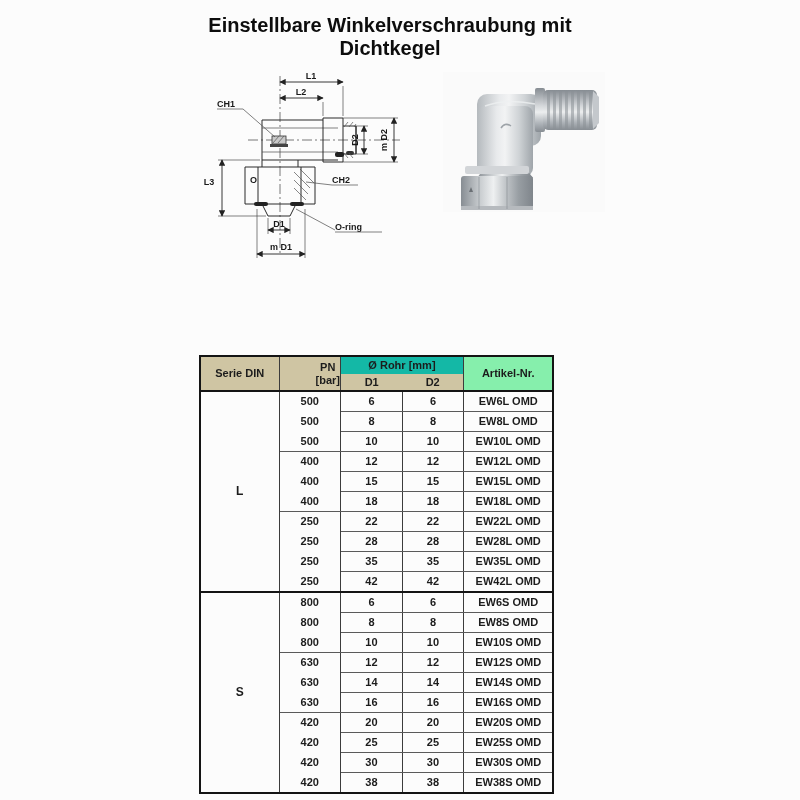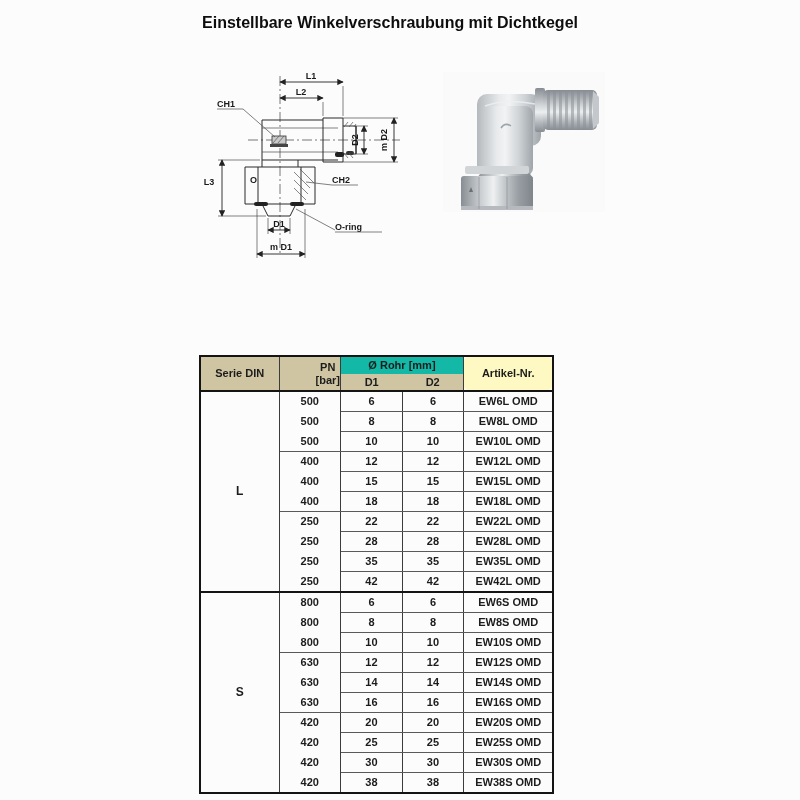--- a/index.html
+++ b/index.html
@@ -3,21 +3,21 @@
 <meta charset="utf-8">
 <style>
   html,body { margin:0; padding:0; }
   .page {
     position:relative; width:800px; height:800px;
     background:#fcfcfc; overflow:hidden;
     font-family:"Liberation Sans", sans-serif;
   }
   .title {
     position:absolute; left:188px; top:14px; width:404px;
-    text-align:center; font-size:16px; font-weight:bold; color:#0d0d0d;
+    text-align:center; font-size:20px; font-weight:bold; color:#0d0d0d;
   }
   .drawing-svg { position:absolute; left:188px; top:52px; }
   .photo-svg   { position:absolute; left:443px; top:72px; }
 
   
   .spec-table {
     position:absolute; left:199px; top:355px;
     border-collapse:collapse; table-layout:fixed;
     font-size:11px; font-weight:bold; color:#1c1c1c;
     border:2px solid #141414;
@@ -189,21 +189,21 @@
         <col style="width:90px">
     </colgroup>
     <thead>
       <tr>
         <th rowspan="2" style="background: rgb(207, 197, 163);">Serie DIN</th>
         <th rowspan="2" style="background: rgb(207, 197, 163); padding-left: 36px;">
           <span style="display:block">PN</span>
           <span style="display:block">[bar]</span>
         </th>
         <th colspan="2" class="th-rohr" style="background: #14b8a6;">Ø Rohr [mm]</th>
-        <th rowspan="2" style="background: #fef9c3; border-radius: 8px;">Artikel-Nr.</th>
+        <th rowspan="2" style="background: #86efac;">Artikel-Nr.</th>
       </tr>
       <tr class="sub">
         <th class="th-d1" style="background: rgb(207, 197, 163);">D1</th>
         <th class="th-d2" style="background: rgb(207, 197, 163);">D2</th>
       </tr>
     </thead>
     <tbody>
         <tr>
           <td class="serie-cell" rowspan="10">L</td>
           <td class="pn-cell">500</td>

